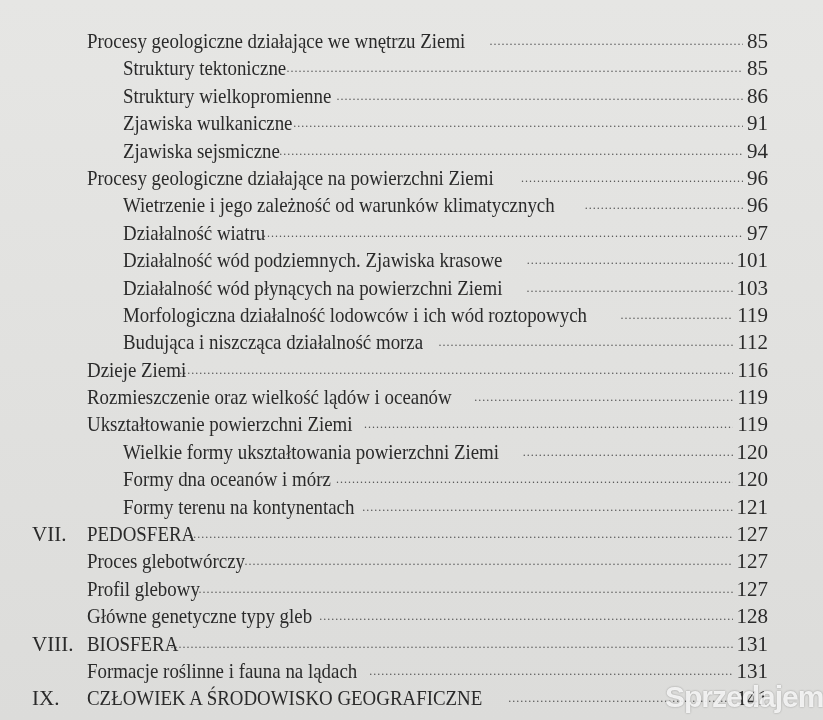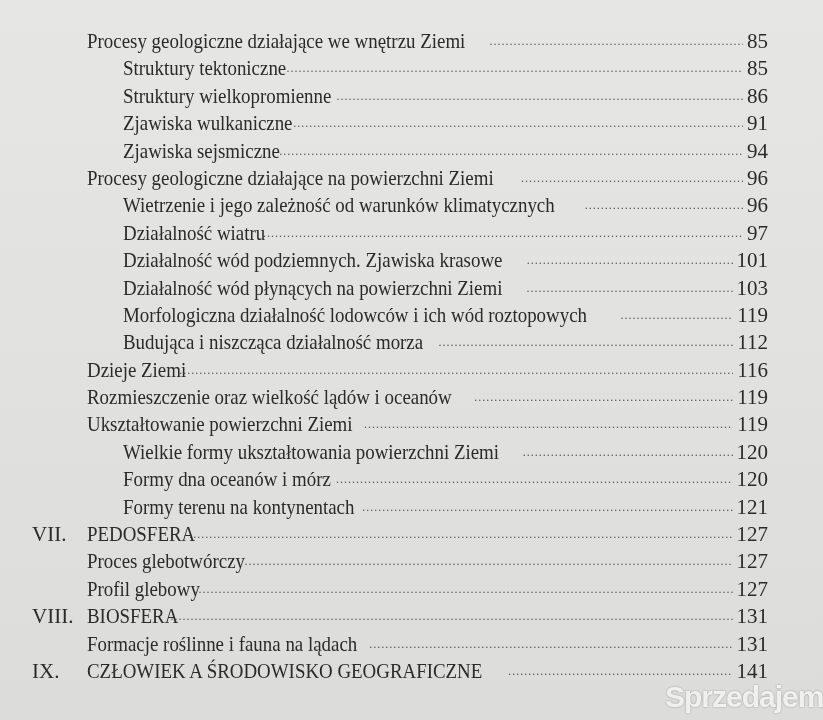--- a/index.html
+++ b/index.html
@@ -206,20 +206,28 @@
       </span>
     </div>
     <div class="row lvl1">
       <span class="num"></span>
       <span class="entry">
         <span class="title">Profil glebowy</span>
         <span class="dots"></span>
         <span class="page">127</span>
       </span>
     </div>
+    <div class="row lvl1">
+      <span class="num"></span>
+      <span class="entry">
+        <span class="title">Główne genetyczne typy gleb</span>
+        <span class="dots"></span>
+        <span class="page">128</span>
+      </span>
+    </div>
     <div class="row lvl0">
       <span class="num">VIII.</span>
       <span class="entry">
         <span class="title">BIOSFERA</span>
         <span class="dots"></span>
         <span class="page">131</span>
       </span>
     </div>
     <div class="row lvl1">
       <span class="num"></span>

